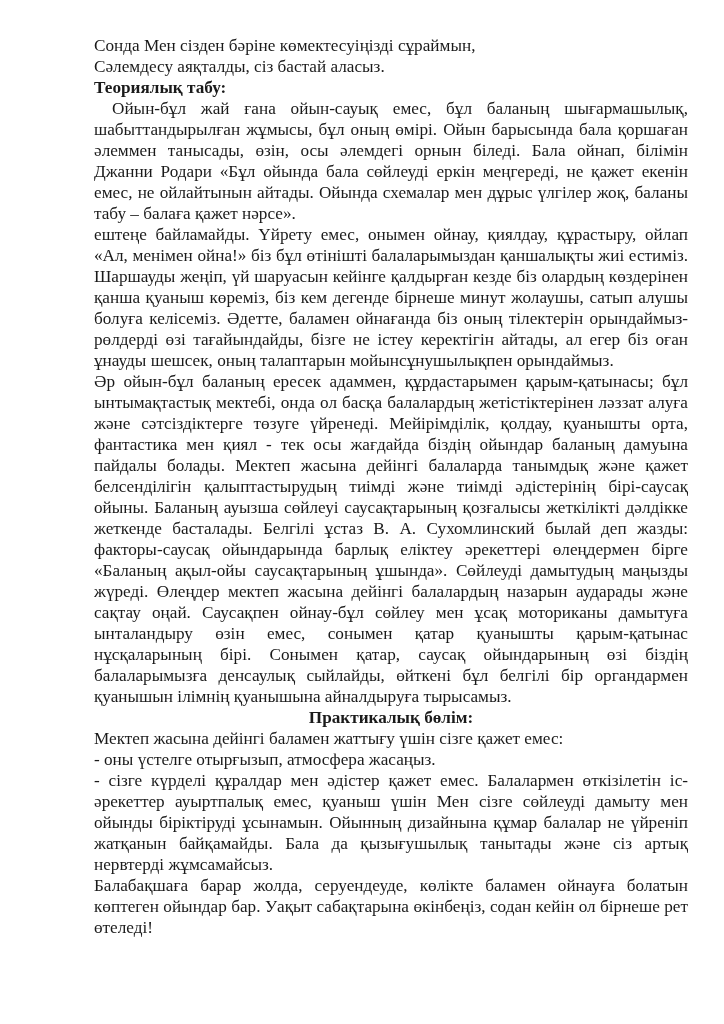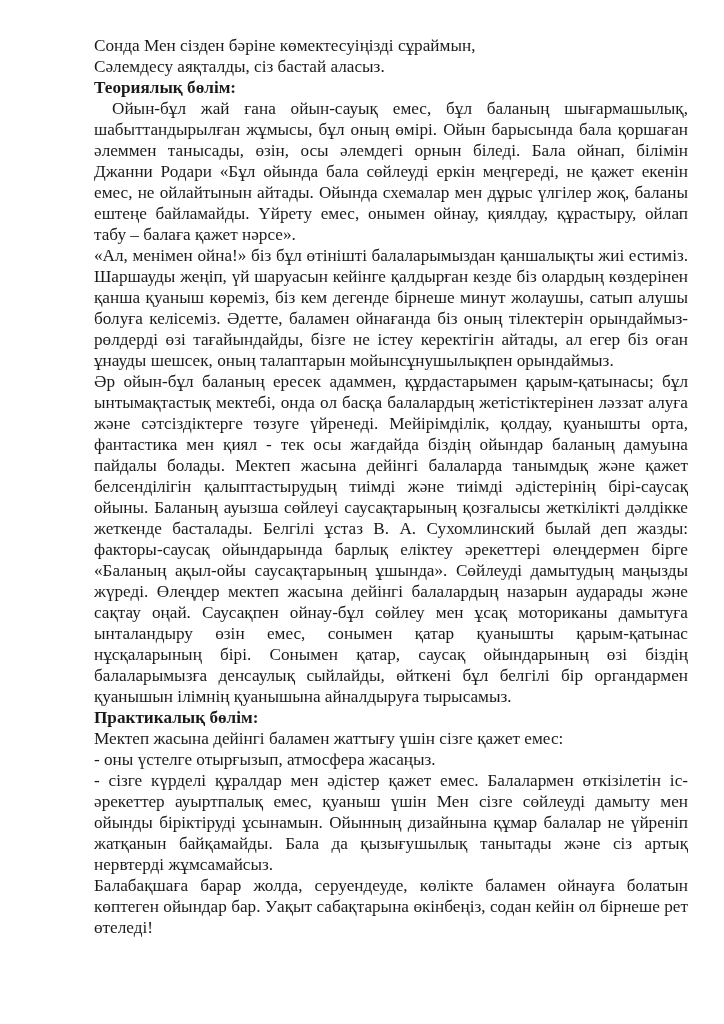--- a/index.html
+++ b/index.html
@@ -7,42 +7,42 @@
   .page {
     position: absolute; left: 78px; top: 35px; width: 594px;
     font-family: Liberation Serif, serif; font-size: 17.2px; color: #1a1a1a;
     line-height: 21px;
     margin-left: 16px;
   }
   .line { display: block; white-space: nowrap; height: 21px; }
   .just { text-align: justify; text-align-last: justify; white-space: normal; overflow: hidden; }
   .indent { padding-left: 18px; }
   .bold { font-weight: bold; }
-  .center { }
+  .center { text-align: center; }
 </style>
 </head>
 <body>
 
 <div class="page">
 
   <div>
     <span class="line">Сонда Мен сізден бәріне көмектесуіңізді сұраймын,</span>
     <span class="line">Сәлемдесу аяқталды, сіз бастай аласыз.</span>
   </div>
 
-  <span class="line bold">Теориялық бөлім:</span>
+  <span class="line bold">Теориялық табу:</span>
 
   <div>
     <span class="line just indent">Ойын-бұл жай ғана ойын-сауық емес, бұл баланың шығармашылық,</span>
     <span class="line just">шабыттандырылған жұмысы, бұл оның өмірі. Ойын барысында бала қоршаған</span>
     <span class="line just">әлеммен танысады, өзін, осы әлемдегі орнын біледі. Бала ойнап, білімін</span>
     <span class="line just">Джанни Родари «Бұл ойында бала сөйлеуді еркін меңгереді, не қажет екенін</span>
     <span class="line just">емес, не ойлайтынын айтады. Ойында схемалар мен дұрыс үлгілер жоқ, баланы</span>
+    <span class="line">табу – балаға қажет нәрсе».</span>
     <span class="line just">ештеңе байламайды. Үйрету емес, онымен ойнау, қиялдау, құрастыру, ойлап</span>
-    <span class="line">табу – балаға қажет нәрсе».</span>
   </div>
 
   <div>
     <span class="line just">«Ал, менімен ойна!» біз бұл өтінішті балаларымыздан қаншалықты жиі естиміз.</span>
     <span class="line just">Шаршауды жеңіп, үй шаруасын кейінге қалдырған кезде біз олардың көздерінен</span>
     <span class="line just">қанша қуаныш көреміз, біз кем дегенде бірнеше минут жолаушы, сатып алушы</span>
     <span class="line just">болуға келісеміз. Әдетте, баламен ойнағанда біз оның тілектерін орындаймыз-ол</span>
     <span class="line just">рөлдерді өзі тағайындайды, бізге не істеу керектігін айтады, ал егер біз оған</span>
     <span class="line">ұнауды шешсек, оның талаптарын мойынсұнушылықпен орындаймыз.</span>
   </div>

